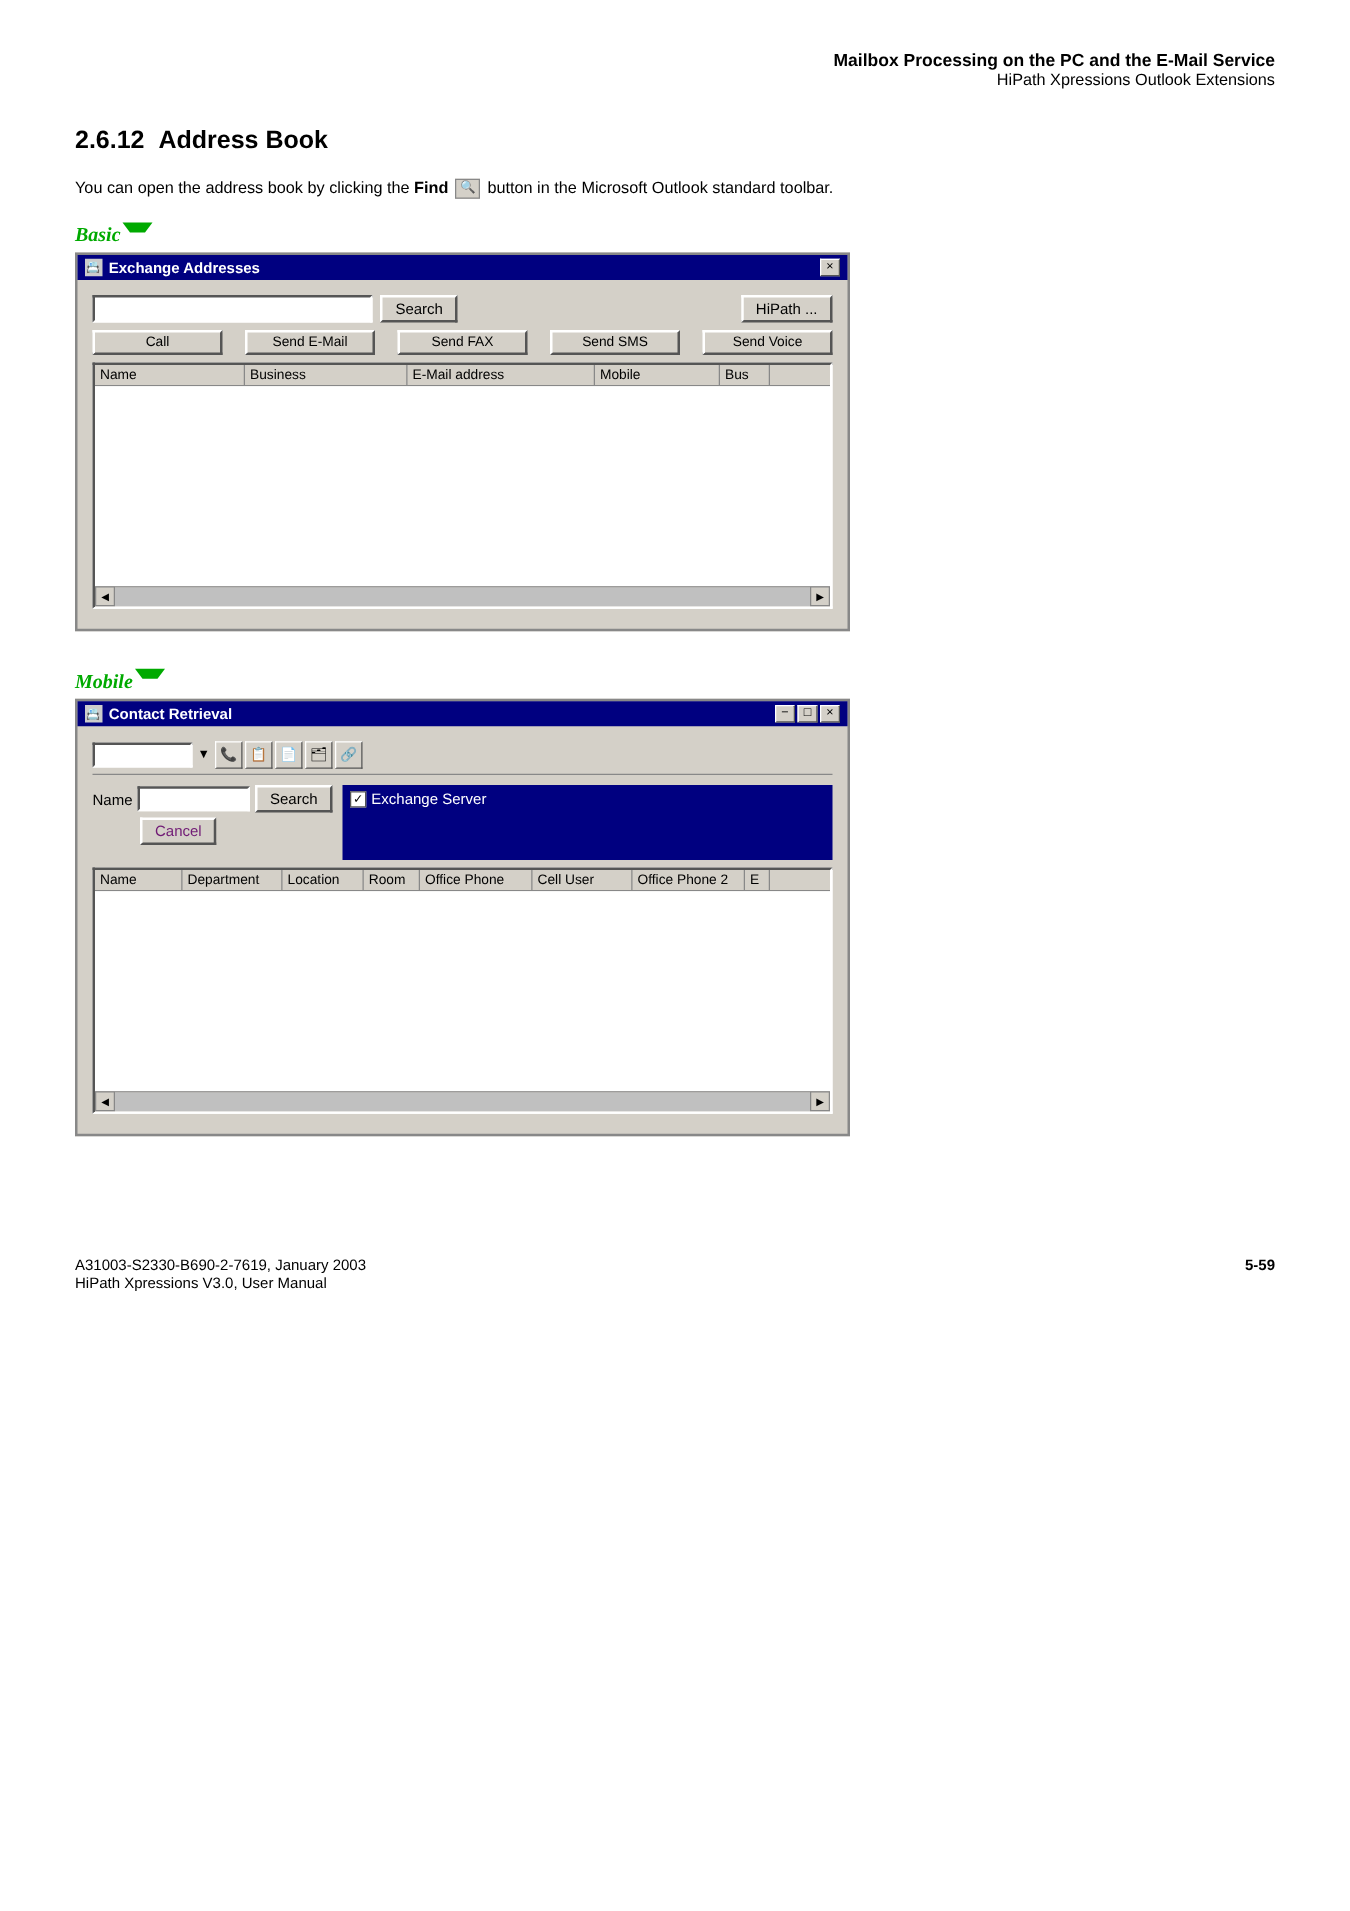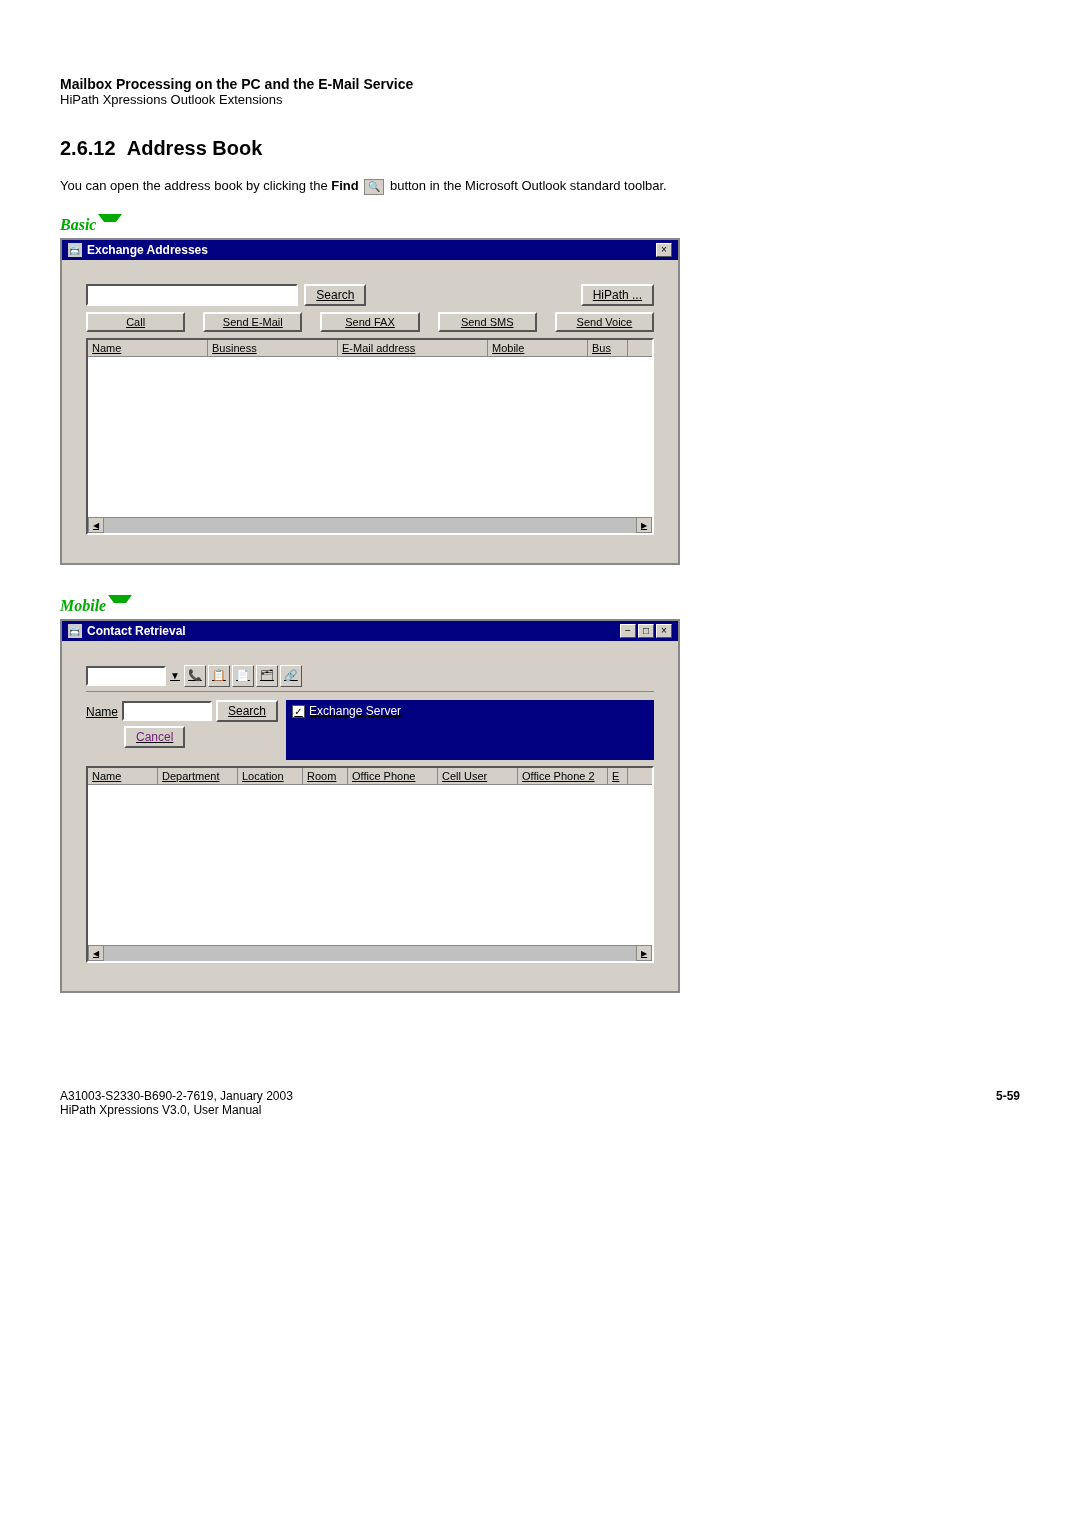--- a/index.html
+++ b/index.html
@@ -7,23 +7,22 @@
       background: #fff;
       font-family: Arial, sans-serif;
       font-size: 13px;
       color: #000;
       width: 1080px;
       min-height: 1529px;
       padding: 40px 60px;
     }
 
     .page-header {
-      text-align: left;
+      text-align: right;
       margin-bottom: 30px;
-      margin-top: 36px;
     }
     .page-header .title {
       font-weight: bold;
       font-size: 14px;
     }
     .page-header .subtitle {
       font-size: 13px;
     }
 
     .section-heading {
@@ -109,22 +108,21 @@
       border-bottom-color: #555;
       display: flex;
       align-items: center;
       justify-content: center;
       font-size: 10px;
       color: #000;
       cursor: pointer;
     }
 
     .dialog-body {
-      padding: 24px;
-      text-decoration: underline;
+      padding: 12px;
     }
 
     
     .win-btn {
       background: #d4d0c8;
       border: 2px solid;
       border-top-color: #fff;
       border-left-color: #fff;
       border-right-color: #555;
       border-bottom-color: #555;

